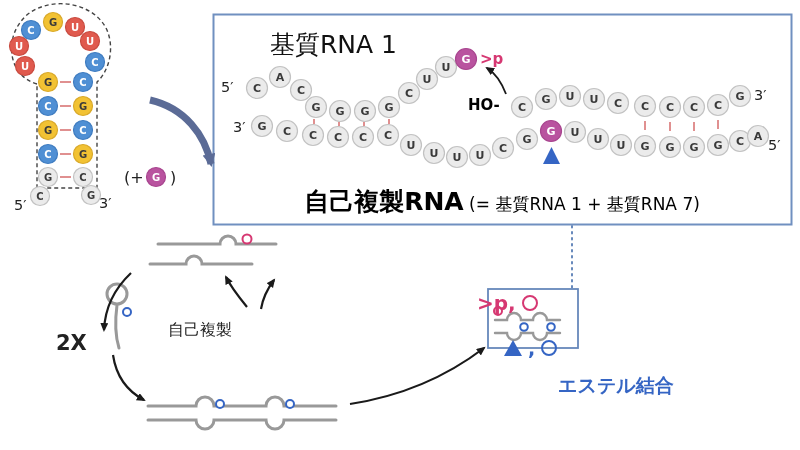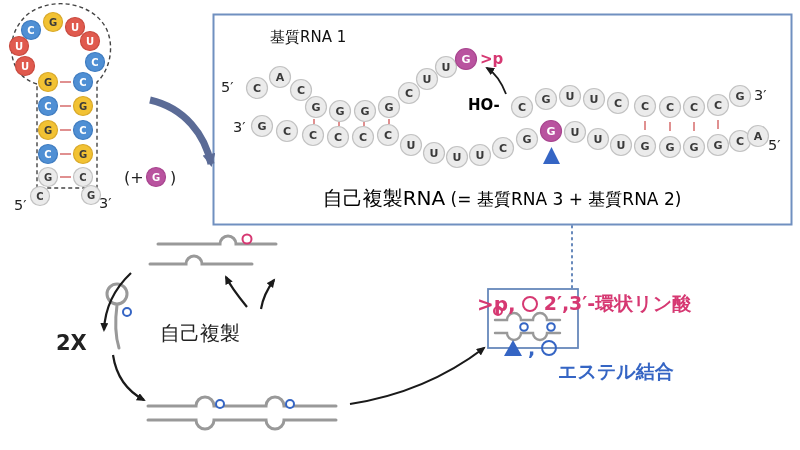--- a/index.html
+++ b/index.html
@@ -26,36 +26,36 @@
   .ringb{fill:#fff;stroke:var(--accentBlue);stroke-width:2;}
   .ca{stroke:#1a1a1a;stroke-width:2.2;fill:none;marker-end:url(#ah);}
 
   svg text{font-family:"DejaVu Sans","Liberation Sans",sans-serif;}
   .endlbl{font-size:14.5px;fill:#222;}
   .cycp{font-size:15px;font-weight:bold;fill:var(--accentPink);}
   .ho{font-size:15px;font-weight:600;fill:#000;}
   .plusg{font-size:16px;fill:#222;}
 
   
-  .lbl{position:absolute;font-size:15px;font-weight:500;color:#111;white-space:nowrap;}
+  .lbl{position:absolute;font-size:25px;font-weight:500;color:#111;white-space:nowrap;}
   .substrate1{left:270px;top:28px;}
   .substrate2{left:605px;top:28px;}
   .product{position:absolute;left:213px;top:185px;width:578px;text-align:center;
            color:#000;font-size:17px;white-space:nowrap;}
-  .product-bold{font-weight:normal;font-size:20px;}
+  .product-bold{font-weight:bold;font-size:25px;}
   .twox{position:absolute;left:56px;top:331px;font-size:21px;font-weight:600;color:#222;text-align:right;}
   .cyclelbl{position:absolute;left:148px;top:318px;width:104px;text-align:center;
-            font-size:20px;font-weight:500;color:#222;line-height:1.5;}
+            font-size:16px;font-weight:500;color:#222;line-height:1.5;}
   .legend1{position:absolute;left:477px;top:291px;display:flex;align-items:center;gap:6px;
            color:var(--accentPink);font-size:19px;font-weight:600;white-space:nowrap;}
   .l1sym{font-size:20px;font-weight:700;}
   .legend2{position:absolute;left:504px;top:337px;color:var(--accentBlue);
            font-size:19px;font-weight:600;white-space:nowrap;}
   .l2row{display:flex;align-items:center;gap:6px;}
-  .l2row2{margin-left:54px;margin-top:0;}
+  .l2row2{margin-left:54px;margin-top:14px;}
   .ring{width:12px;height:12px;border-radius:50%;display:inline-block;border:2.5px solid;}
   .ring.pink{border-color:var(--accentPink);}
   .ring.blue{border-color:var(--accentBlue);}
   .tri{width:0;height:0;border-left:9px solid transparent;border-right:9px solid transparent;
        border-bottom:16px solid var(--accentBlue);display:inline-block;}
 </style>
 </head>
 <body>
 
 <div class="stage">
@@ -275,32 +275,31 @@
       <path class="ca" d="M 247 307 C 238 296 231 287 226 277"></path>
       <path class="ca" d="M 261 309 C 263 297 268 288 274 280"></path>
       <path class="ca" d="M 131 273 C 114 289 105 309 104 330"></path>
       <path class="ca" d="M 113 355 C 116 375 127 391 144 400"></path>
       <path class="ca" d="M 350 404 C 402 396 446 377 484 348"></path>
     </g>
   </svg>
 
   <div class="lbl substrate1">基質RNA 1</div>
 
-  <div class="product"><span class="product-bold">自己複製RNA</span><span> (= 基質RNA 3 + 基質RNA 2)</span></div>
+  <div class="product"><span class="product-bold">自己複製RNA</span><span> (= 基質RNA 1 + 基質RNA 7)</span></div>
 
   <div class="twox">2X</div>
 
   <div class="cyclelbl">
     <div>自己複製</div>
   </div>
 
   <div class="legend1">
     <span class="l1sym">&gt;p,</span>
     <span class="ring pink"></span>
-    <span>2′,3′-環状リン酸</span>
   </div>
 
   <div class="legend2">
     <div class="l2row">
       <span class="tri"></span>
       <span>,</span>
       <span class="ring blue"></span>
     </div>
     <div class="l2row2">エステル結合</div>
   </div>

